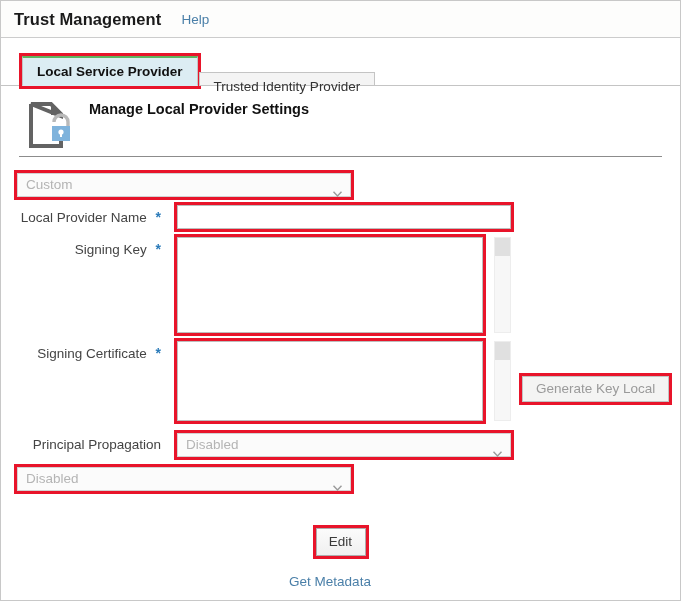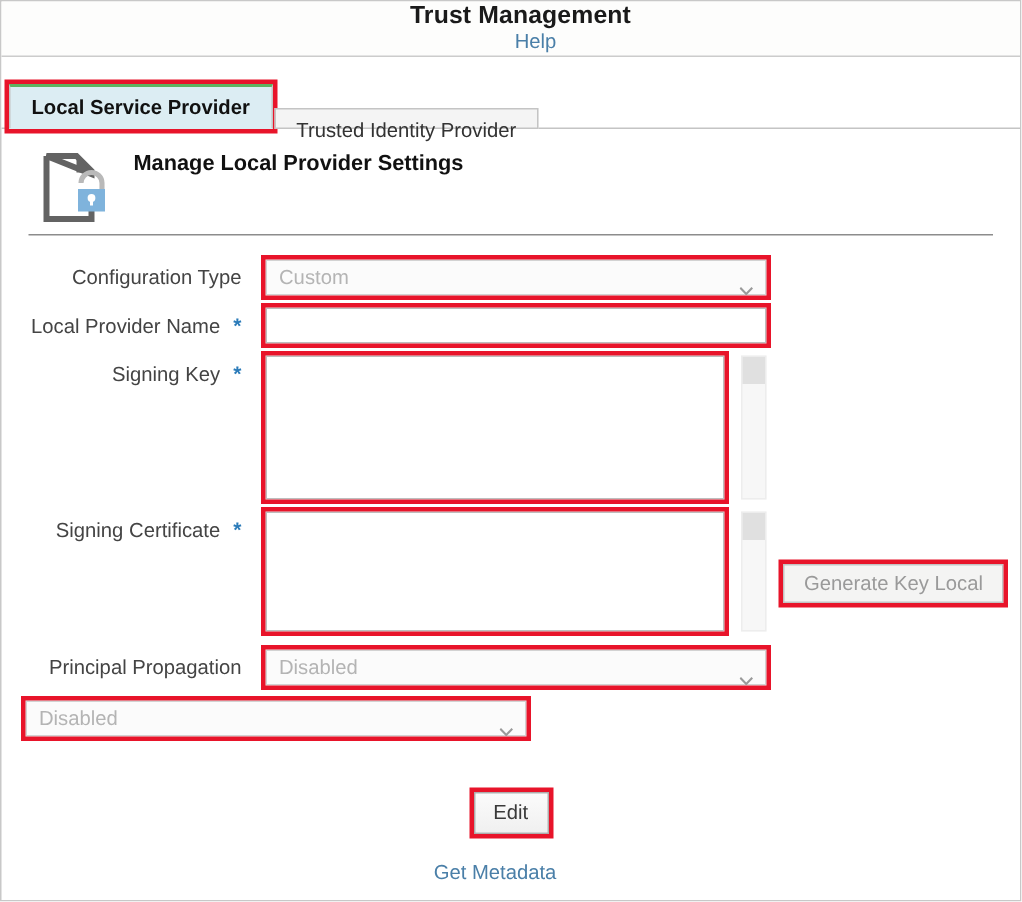--- a/index.html
+++ b/index.html
@@ -27,41 +27,40 @@
 
   
   .page-header {
     height: 37px;
     box-sizing: border-box;
     background: #fdfdfc;
     border-bottom: 1px solid #cccccc;
     display: flex;
     align-items: center;
     padding-left: 13px;
-    flex-direction: column;
   }
   .page-title {
     font-size: 16.5px;
     font-weight: bold;
     color: #1a1a1a;
     letter-spacing: 0.1px;
   }
   .help-link {
     margin-left: 20px;
     font-size: 13.5px;
     color: #4a7fa8;
     cursor: pointer;
   }
 
   
   .tab-strip {
     position: relative;
     height: 48px;
     box-sizing: border-box;
-    padding-left: 5px;
+    padding-left: 21px;
     display: flex;
     align-items: flex-end;
     border-bottom: 1px solid #c4c4c4;
     background: #ffffff;
   }
   .tab {
     position: relative;
     box-sizing: border-box;
     height: 14px;
     line-height: 27px;
@@ -306,23 +305,20 @@
       <div class="settings-head-text">
         <div class="settings-title">Manage Local Provider Settings</div>
       </div>
     </div>
 
     <div class="divider"></div>
 
     <div class="form">
 
       <div class="form-row">
-        <div class="field-label">
-          <span>Configuration Type</span>
-        </div>
         <div class="field-wrap">
           <div class="select-shell hl">
             <span>Custom</span>
             <span class="select-caret">
               <svg width="9" height="6" viewBox="0 0 9 6" xmlns="http://www.w3.org/2000/svg">
                 <path d="M0.5 0.8 L4.5 5 L8.5 0.8" fill="none" stroke="#9a9a9a" stroke-width="1.4"></path>
               </svg>
             </span>
           </div>
         </div>

